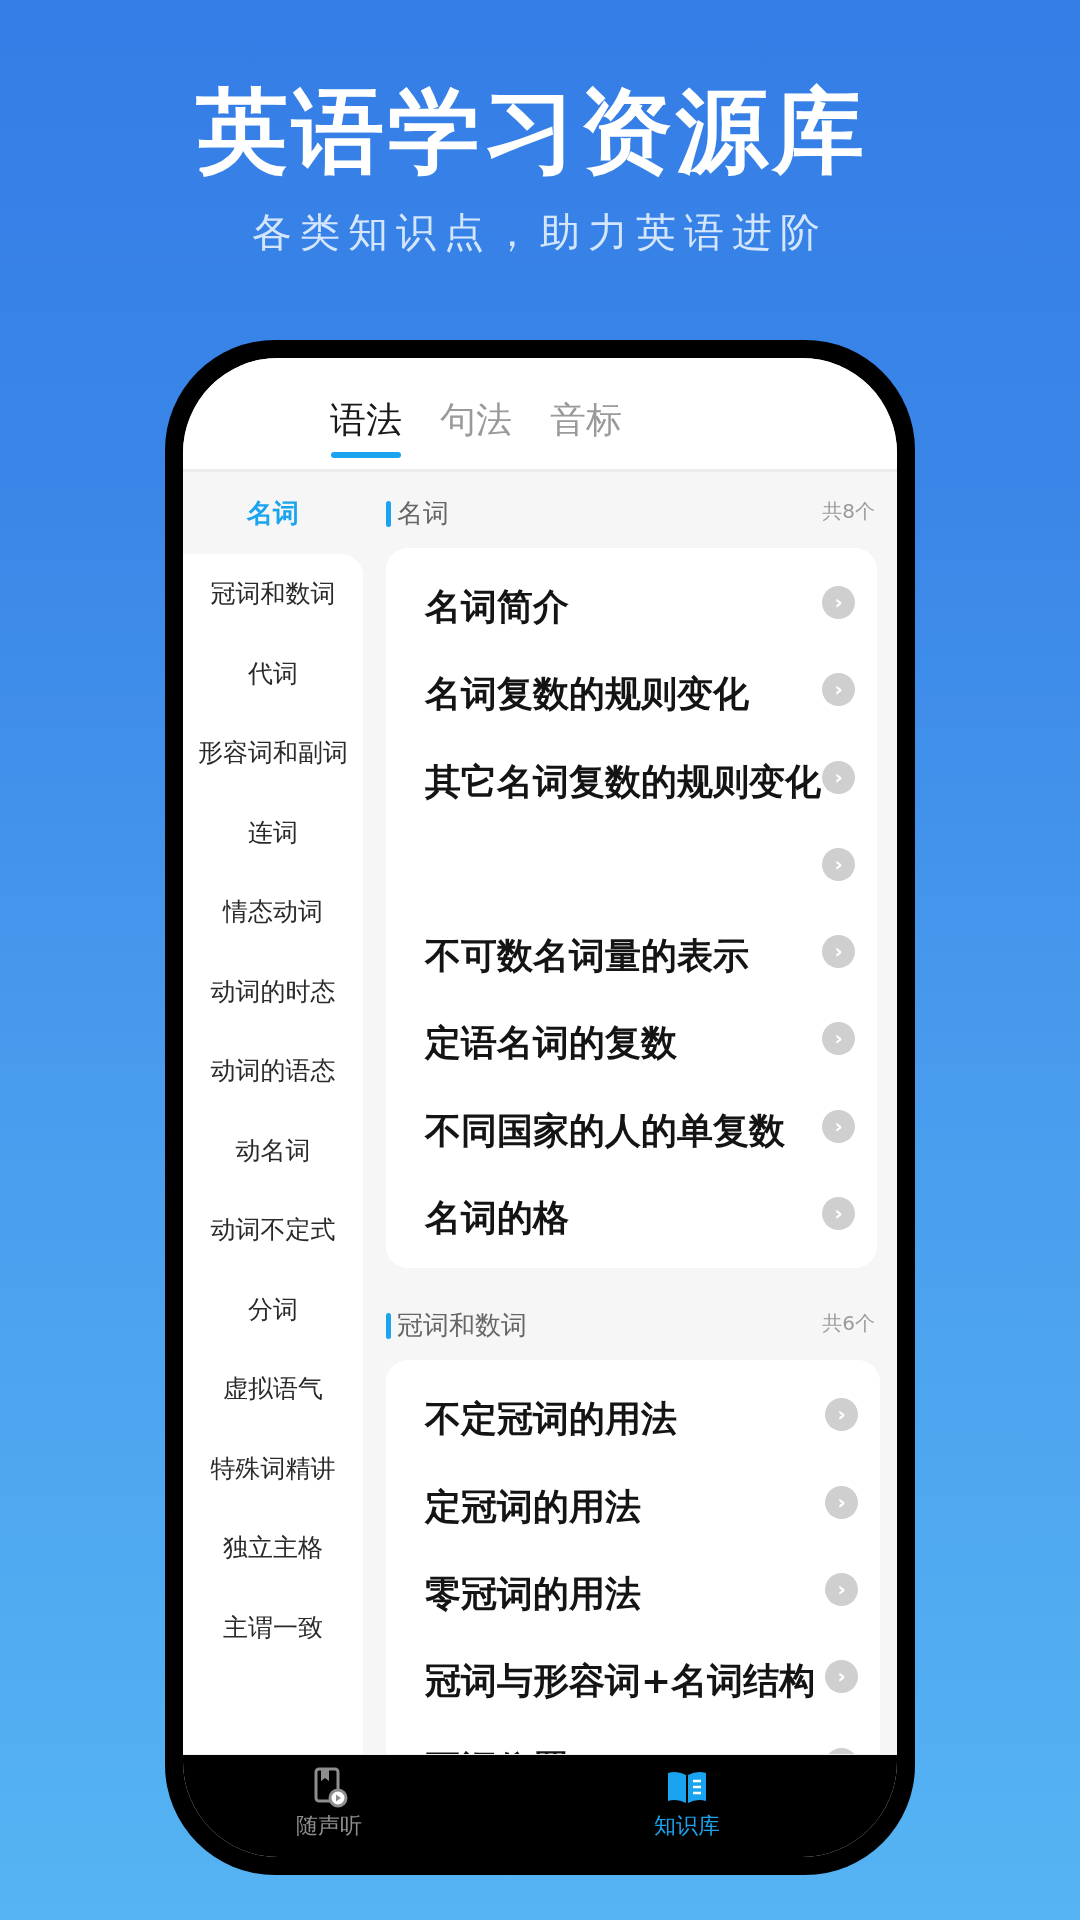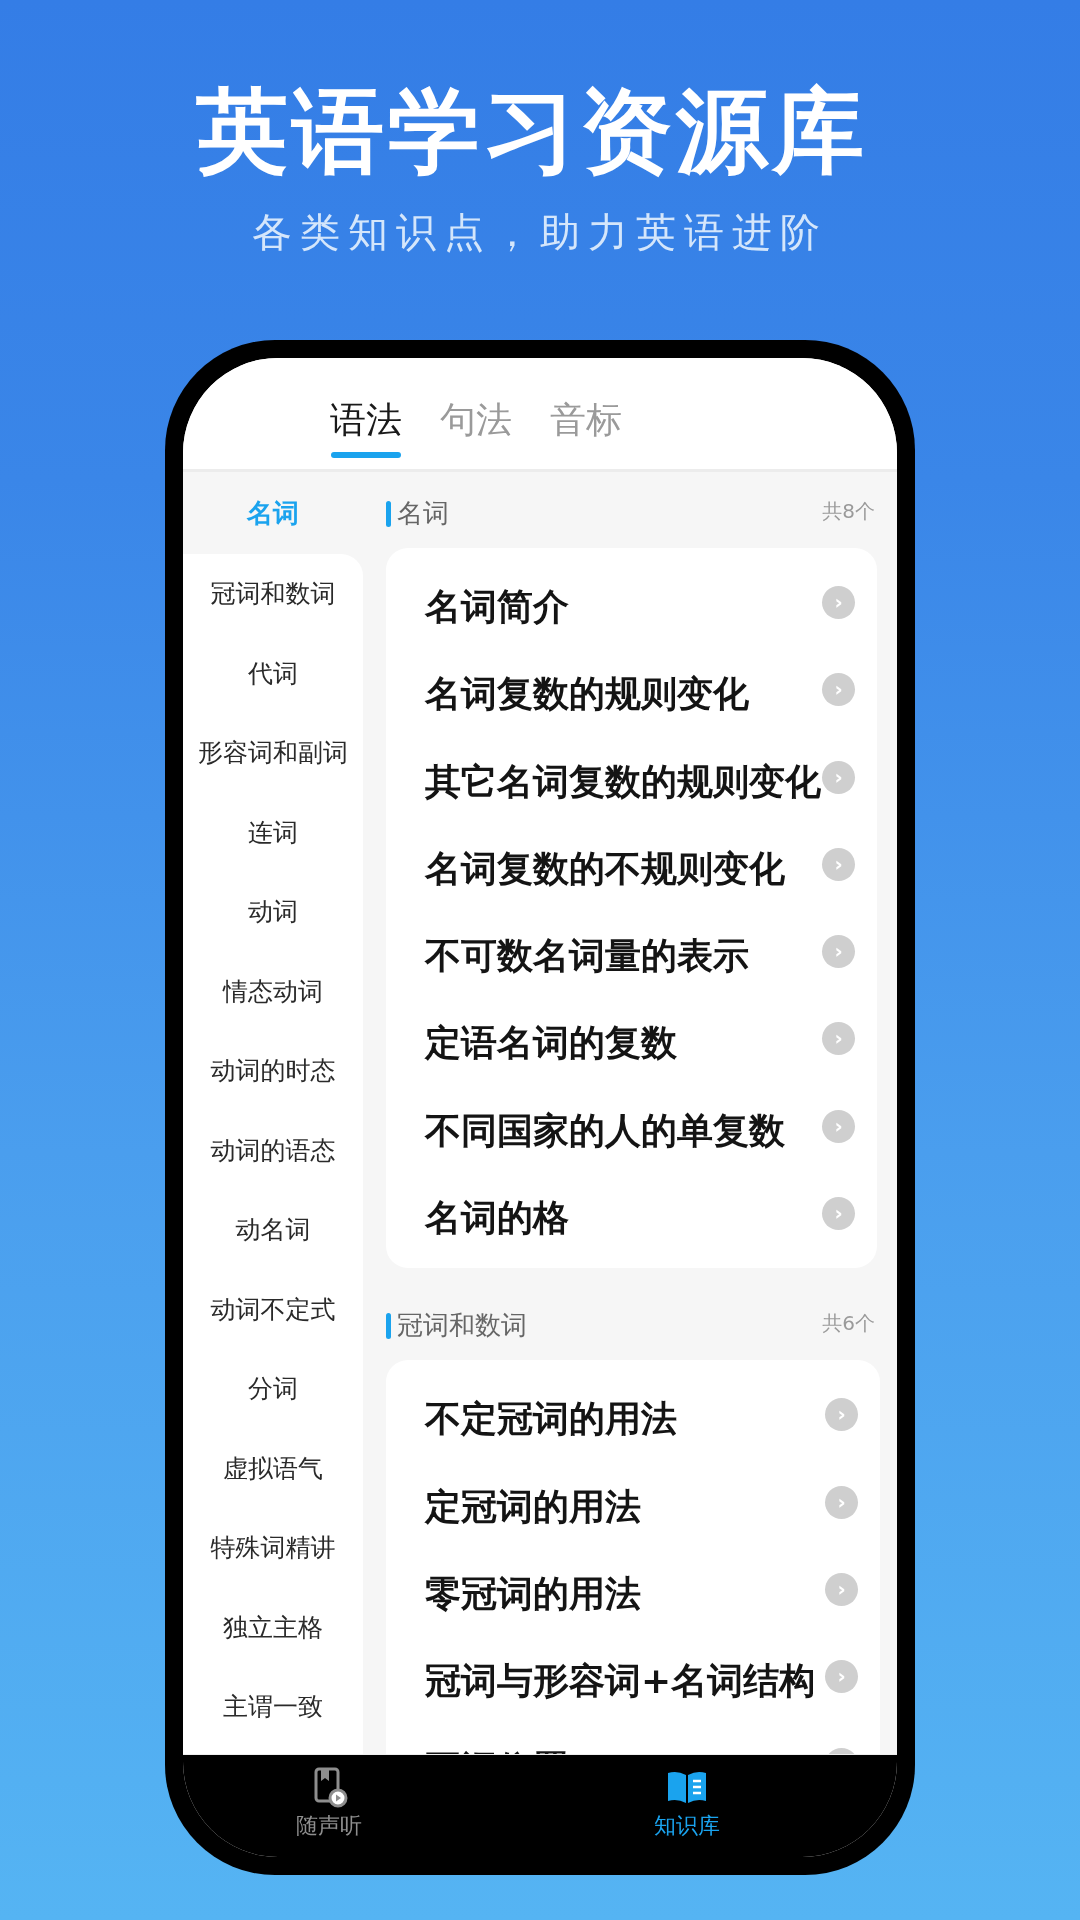--- a/index.html
+++ b/index.html
@@ -118,21 +118,20 @@
       <div class="tab-underline" style="left:148px"></div>
     </div>
 
     <div class="sidebar">
       <div class="side-active">名词</div>
       <div class="side-list">
         <div class="side-item">冠词和数词</div>
         <div class="side-item">代词</div>
         <div class="side-item">形容词和副词</div>
         <div class="side-item">连词</div>
-        <div class="side-item">动词</div>
         <div class="side-item">情态动词</div>
         <div class="side-item">动词的时态</div>
         <div class="side-item">动词的语态</div>
         <div class="side-item">动名词</div>
         <div class="side-item">动词不定式</div>
         <div class="side-item">分词</div>
         <div class="side-item">虚拟语气</div>
         <div class="side-item">特殊词精讲</div>
         <div class="side-item">独立主格</div>
         <div class="side-item">主谓一致</div>
@@ -153,21 +152,20 @@
           </div>
         <div class="row">
             <span class="row-label">名词复数的规则变化</span>
             <span class="row-chev">›</span>
           </div>
         <div class="row">
             <span class="row-label">其它名词复数的规则变化</span>
             <span class="row-chev">›</span>
           </div>
         <div class="row">
-            <span class="row-label">名词复数的不规则变化</span>
             <span class="row-chev">›</span>
           </div>
         <div class="row">
             <span class="row-label">不可数名词量的表示</span>
             <span class="row-chev">›</span>
           </div>
         <div class="row">
             <span class="row-label">定语名词的复数</span>
             <span class="row-chev">›</span>
           </div>

